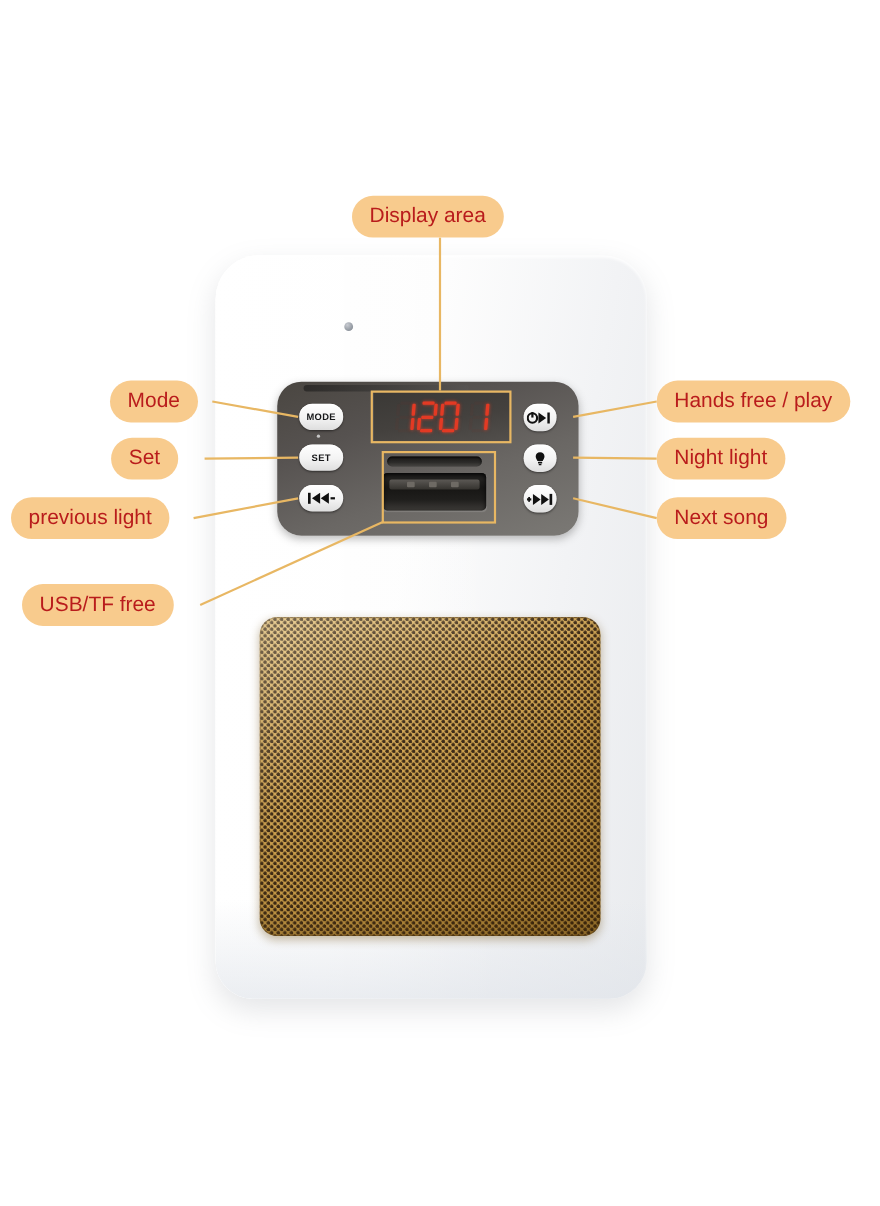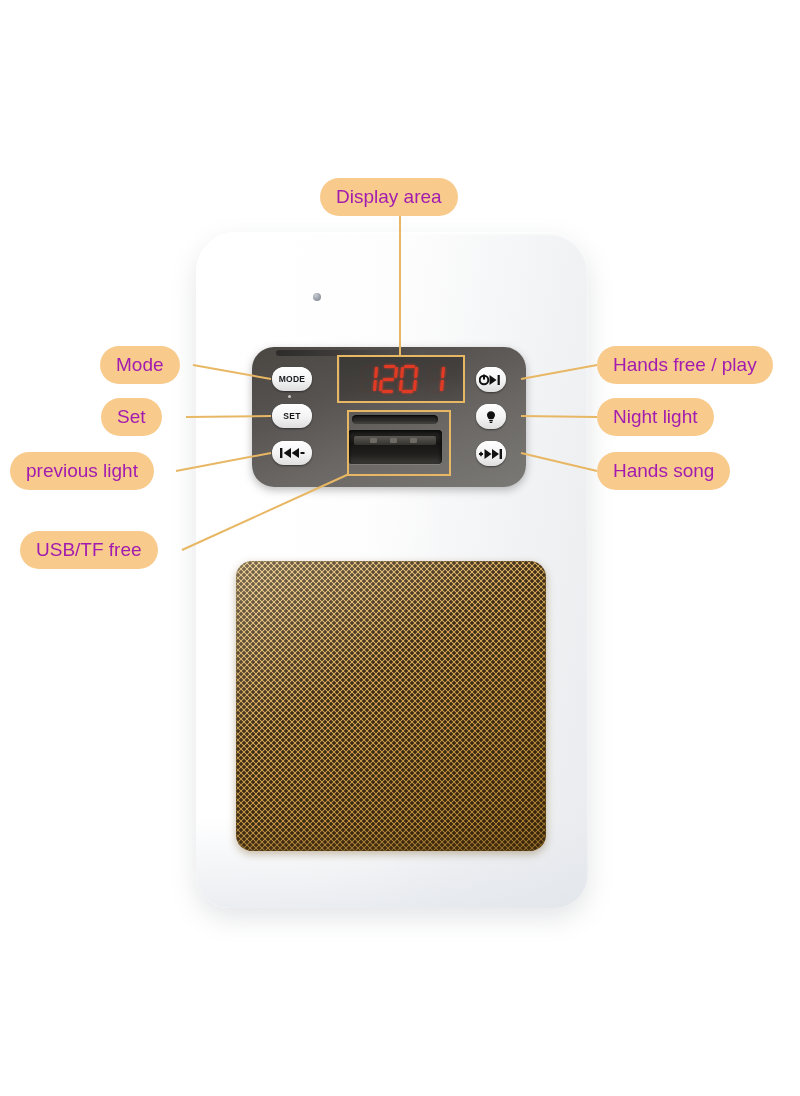--- a/index.html
+++ b/index.html
@@ -225,21 +225,21 @@
   }
 
   
   .pill {
     position: absolute;
     display: flex;
     align-items: center;
     justify-content: center;
     background: #f8cb8d;
     border-radius: 999px;
-    color: #a21caf;
+    color: #b91c1c;
     font-size: 19px;
     font-family: "Liberation Sans", sans-serif;
     white-space: nowrap;
     padding: 0 16px;
     height: 38px;
     box-sizing: border-box;
   }
 
   .pill-display   { left: 320px; top: 178px; }
   .pill-mode      { left: 100px; top: 346px; }
@@ -405,16 +405,16 @@
   <div class="pill pill-usb">
     <span>USB/TF free</span>
   </div>
   <div class="pill pill-hands">
     <span>Hands free / play</span>
   </div>
   <div class="pill pill-night">
     <span>Night light</span>
   </div>
   <div class="pill pill-next">
-    <span>Hands song</span>
+    <span>Next song</span>
   </div>
 
 </div>
 
 </body></html>

